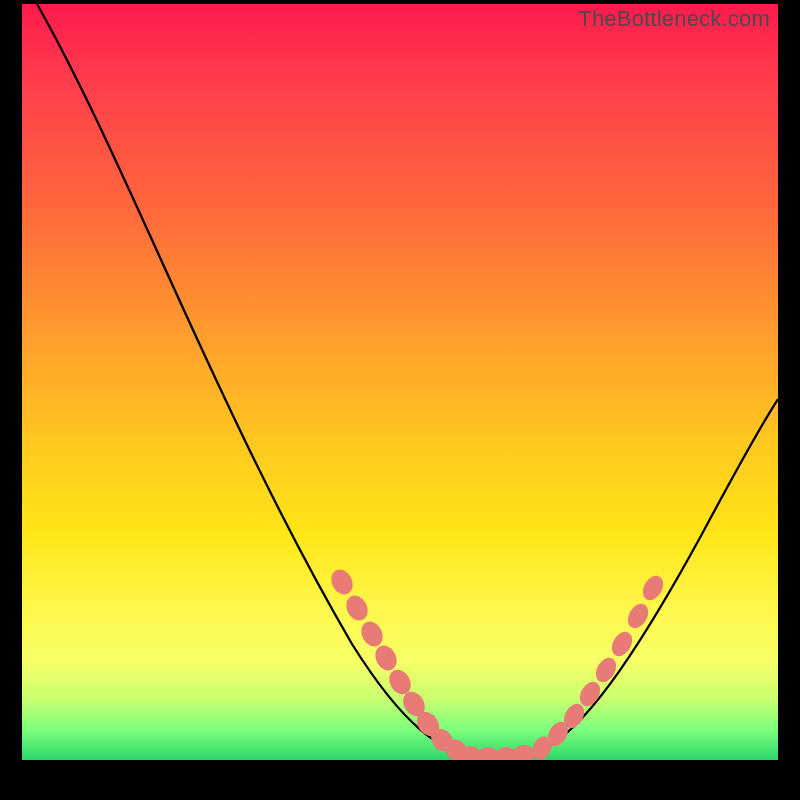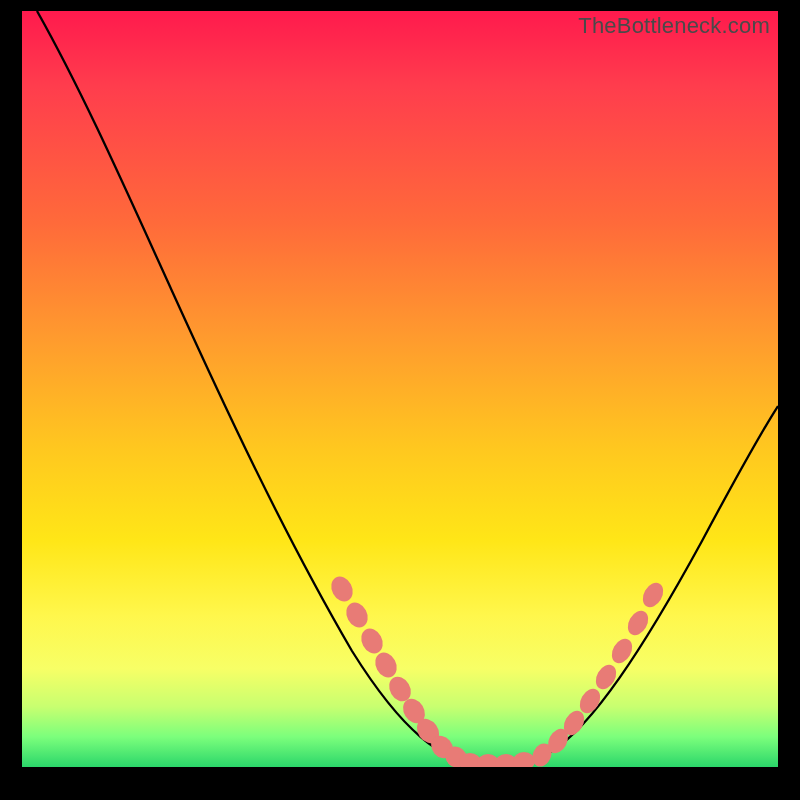--- a/index.html
+++ b/index.html
@@ -14,21 +14,21 @@
   .frame {
     position: absolute;
     left: 0; top: 0;
     width: 800px;
     height: 800px;
     background: #000;
   }
   .plot {
     position: absolute;
     left: 22px;
-    top: 11px;
+    top: 4px;
     width: 756px;
     height: 756px;
     
     background: linear-gradient(to bottom,
       #ff1a4d 0%,
       #ff3d4d 10%,
       #ff6a3a 28%,
       #ff9a2e 43%,
       #ffc81f 58%,
       #ffe617 70%,

